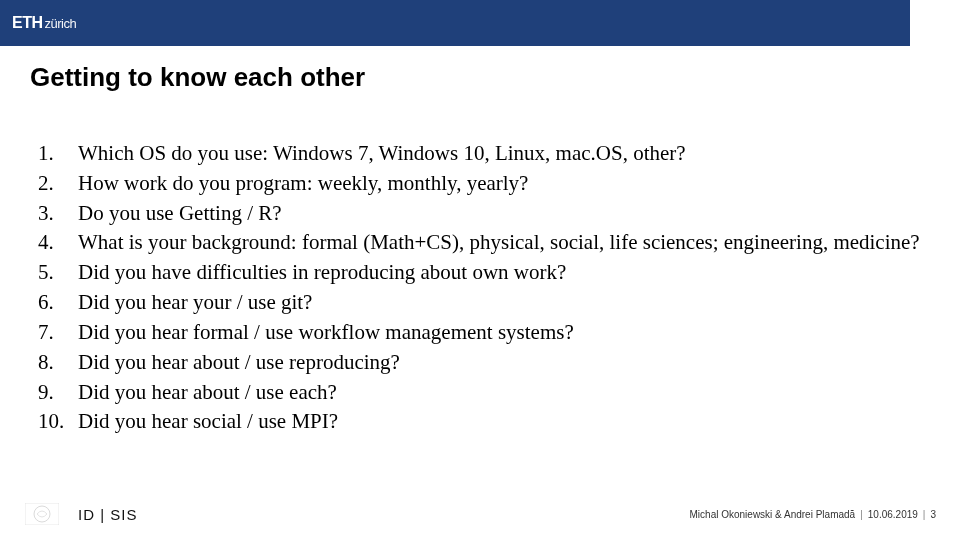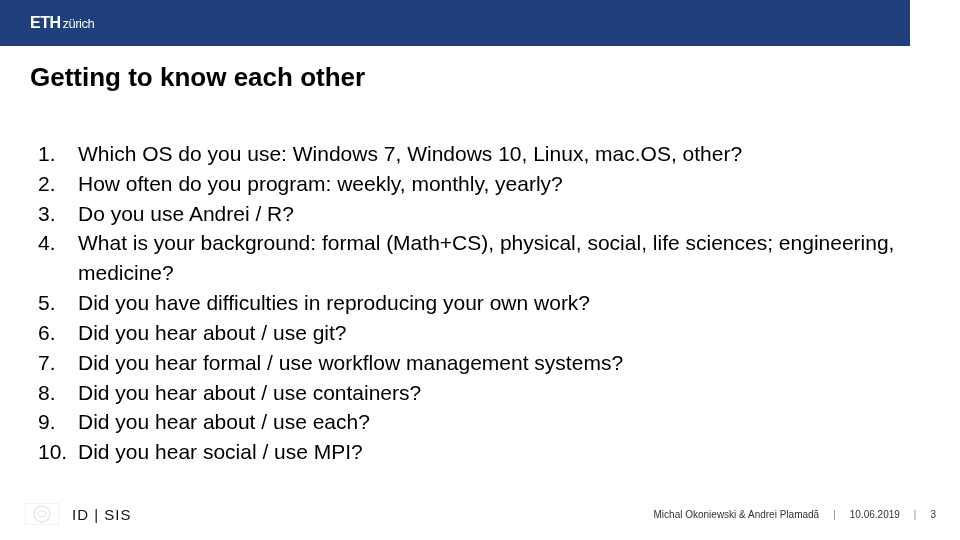--- a/index.html
+++ b/index.html
@@ -1,55 +1,55 @@
 <!DOCTYPE html>
 <html><head>
 <meta charset="utf-8">
 <style>
   * { margin: 0; padding: 0; box-sizing: border-box; }
   html, body { width: 960px; height: 540px; font-family: Arial, Helvetica, sans-serif; background: #fff; overflow: hidden; }
   .slide { width: 960px; height: 540px; position: relative; }
-  .topbar { background: #1f407a; height: 46px; width: 910px; display: flex; align-items: center; padding-left: 30px; }
+  .topbar { background: #1f407a; height: 46px; width: 910px; display: flex; align-items: center; padding-left: 12px; }
   .logo { color: #fff; font-weight: bold; font-size: 16px; letter-spacing: -0.5px; }
   .logo .zurich { font-weight: normal; font-size: 13px; margin-left: 2px; opacity: 0.95; }
   .title { font-size: 26px; font-weight: bold; color: #000; padding: 16px 12px 0 30px; }
   .content { padding: 46px 40px 0 38px; }
   ol.qlist { list-style: none; counter-reset: item; font-size: 21px; color: #000; line-height: 1.42; }
-  ol.qlist li { counter-increment: item; position: relative; padding-left: 40px; }
+  ol.qlist li { counter-increment: item; position: relative; padding-left: 40px; font-family: Liberation Serif, serif; }
   ol.qlist li::before { content: counter(item) "."; position: absolute; left: 0; width: 32px; text-align: left; }
   .footer { position: absolute; bottom: 14px; left: 0; right: 0; height: 24px; display: flex; align-items: center; font-size: 11px; color: #111; }
   .footer-seal { width: 40px; height: 24px; margin-left: 22px; display: flex; align-items: center; justify-content: center; }
   .footer-seal svg { opacity: 0.45; }
-  .footer-dept { font-size: 15px; margin-left: 10px; letter-spacing: 1px; }
-  .footer-right { margin-left: auto; display: flex; align-items: flex-end; gap: 14px; padding-right: 24px; font-size: 10px; color: #333; }
+  .footer-dept { font-size: 15px; margin-left: 16px; letter-spacing: 1px; }
+  .footer-right { margin-left: auto; display: flex; align-items: flex-end; gap: 5px; padding-right: 24px; font-size: 10px; color: #333; }
   .footer-sep { color: #888; }
 </style>
 </head>
 <body>
 
 <div class="slide">
 
   <div class="topbar">
     <span class="logo">
       <span>ETH</span><span class="zurich">zürich</span>
     </span>
   </div>
 
   <h1 class="title">Getting to know each other</h1>
 
   <div class="content">
     <ol class="qlist">
       <li>Which OS do you use: Windows 7, Windows 10, Linux, mac.OS, other?</li>
-      <li>How often do you program: weekly, monthly, yearly?</li>
-      <li>Do you use Andrei / R?</li>
+      <li>How work do you program: weekly, monthly, yearly?</li>
+      <li>Do you use Getting / R?</li>
       <li>What is your background: formal (Math+CS), physical, social, life sciences; engineering, medicine?</li>
-      <li>Did you have difficulties in reproducing your own work?</li>
-      <li>Did you hear about / use git?</li>
+      <li>Did you have difficulties in reproducing about own work?</li>
+      <li>Did you hear your / use git?</li>
       <li>Did you hear formal / use workflow management systems?</li>
-      <li>Did you hear about / use containers?</li>
+      <li>Did you hear about / use reproducing?</li>
       <li>Did you hear about / use each?</li>
       <li>Did you hear social / use MPI?</li>
     </ol>
   </div>
 
   <div class="footer">
     <div class="footer-seal">
       <svg width="34" height="22" viewBox="0 0 34 22">
         <rect x="0" y="0" width="34" height="22" fill="none" stroke="#999" stroke-width="0.5"></rect>
         <circle cx="17" cy="11" r="8" fill="none" stroke="#999" stroke-width="0.8"></circle>

